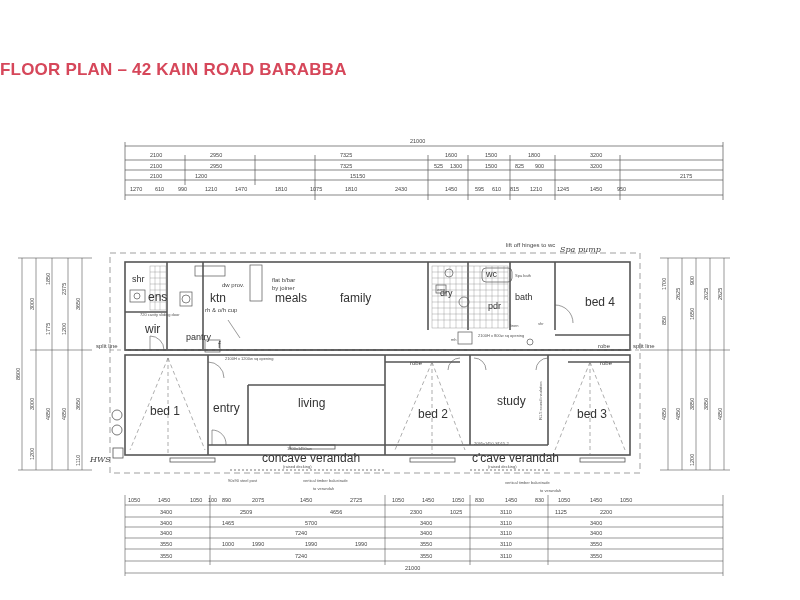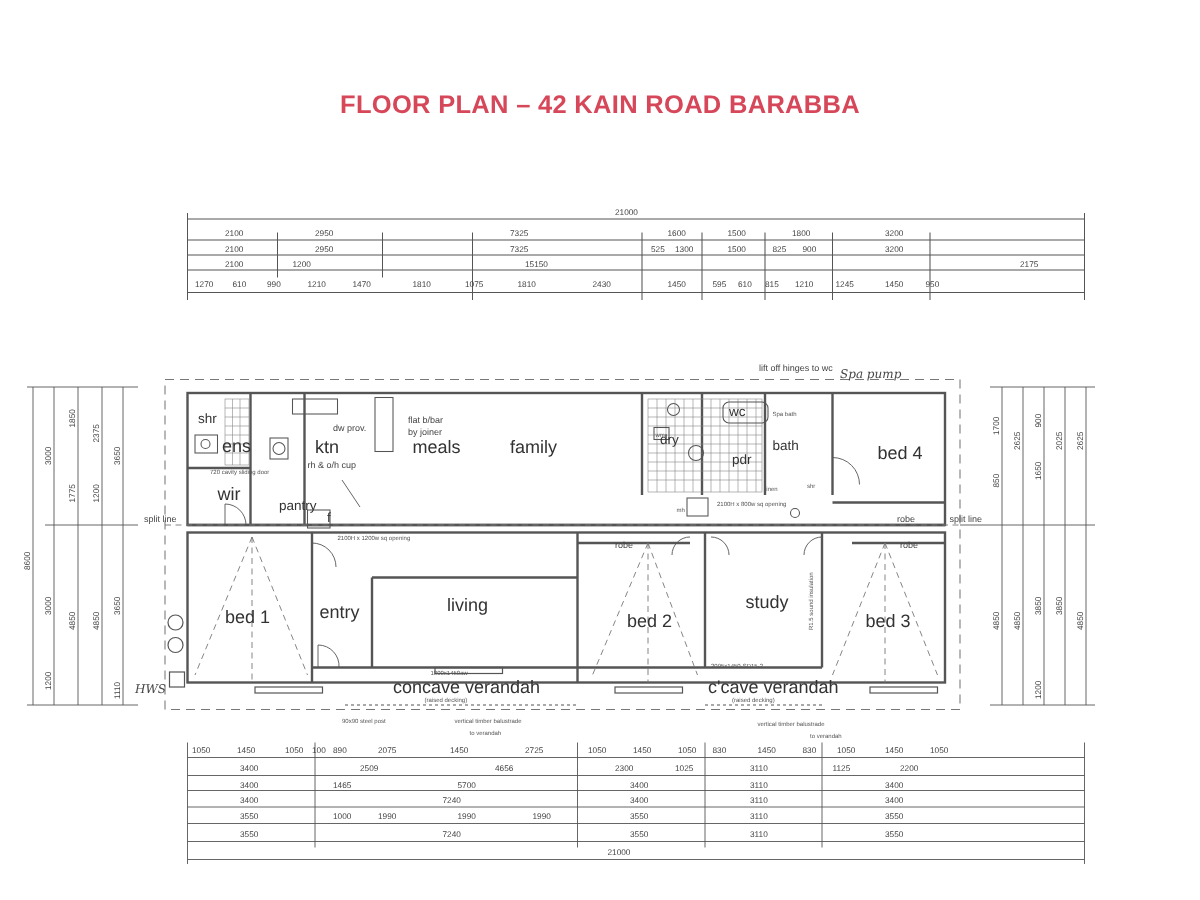--- a/index.html
+++ b/index.html
@@ -1,17 +1,17 @@
 <!DOCTYPE html>
 <html><head>
 <meta charset="utf-8">
 <style>
   html,body{margin:0;padding:0;background:#fff;}
   body{width:800px;height:600px;position:relative;overflow:hidden;font-family:"Liberation Sans",sans-serif;color:#333;}
-  .title{position:absolute;left:0;width:800px;top:60px;text-align:center;font-size:17px;font-weight:bold;color:#d6475a;letter-spacing:0.2px;}
+  .title{position:absolute;left:0;width:800px;top:60px;text-align:left;font-size:17px;font-weight:bold;color:#d6475a;letter-spacing:0.2px;}
   svg{position:absolute;left:0;top:0;}
   .dim{font-family:"Liberation Sans",sans-serif;font-size:5.5px;fill:#444;}
   .room{font-family:"Liberation Sans",sans-serif;font-size:12px;fill:#333;}
   .room-sm{font-family:"Liberation Sans",sans-serif;font-size:9px;fill:#333;}
   .note{font-family:"Liberation Sans",sans-serif;font-size:6px;fill:#444;}
   .tiny{font-family:"Liberation Sans",sans-serif;font-size:4px;fill:#555;}
   .hand{font-family:"DejaVu Serif",serif;font-size:8px;fill:#444;font-style:italic;}
   .lbl{position:absolute;white-space:nowrap;}
 </style>
 </head>

